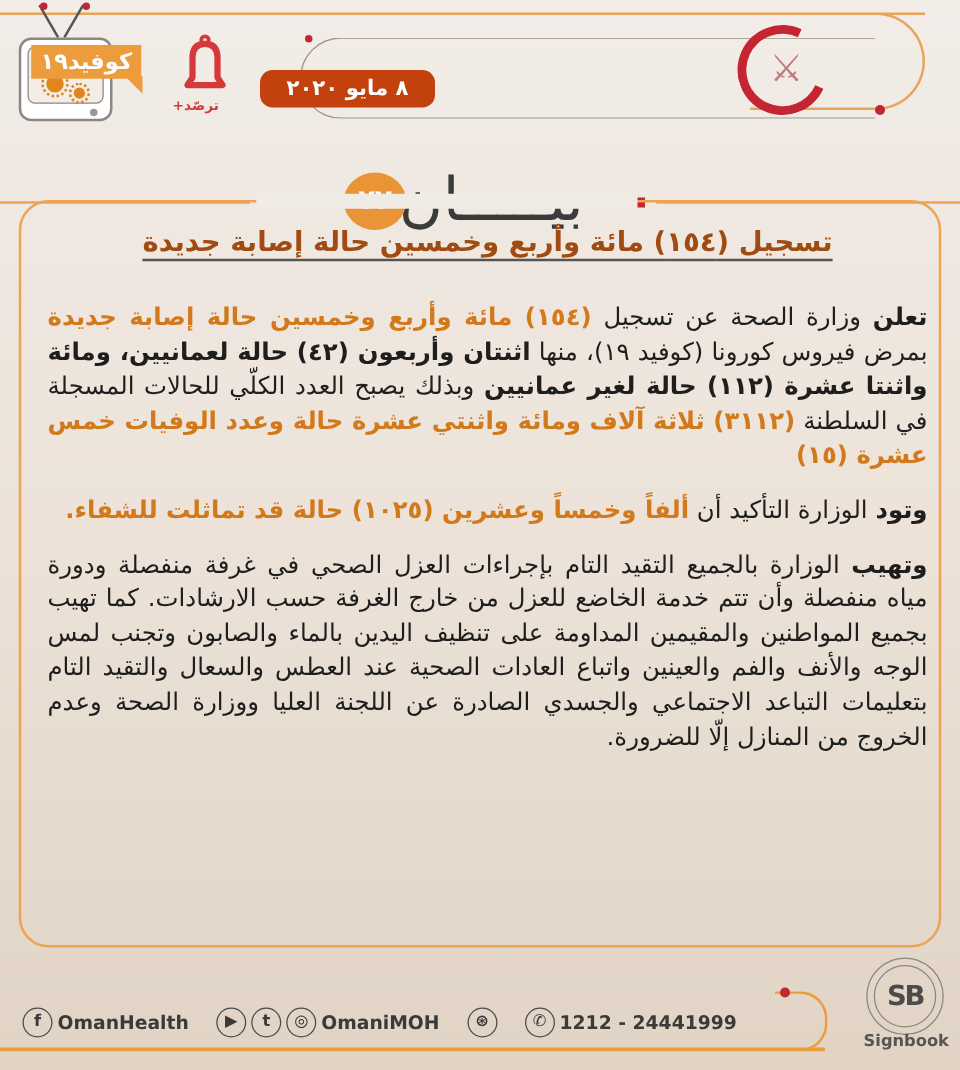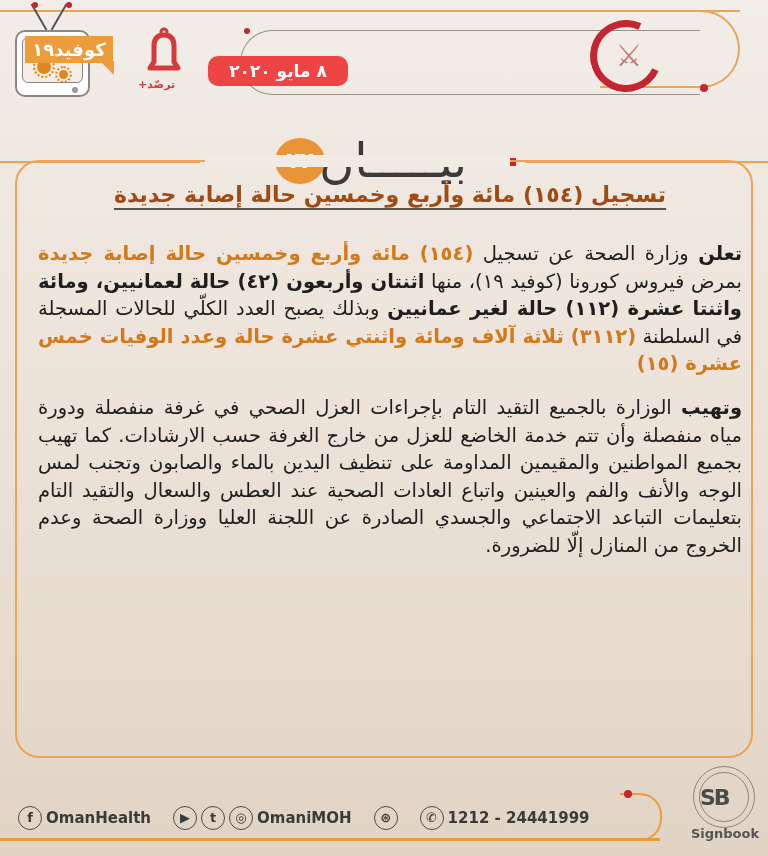--- a/index.html
+++ b/index.html
@@ -46,21 +46,21 @@
   }
   .virus { position: absolute; border-radius: 50%; background: #e2851f; }
   .virus:after { content: ""; position: absolute; inset: -4px; border: 2px dotted #e2851f; border-radius: 50%; }
 
   
   .bell-wrap { position: absolute; left: 136px; top: 26px; width: 55px; height: 70px; text-align: center; }
   .bell-label { position: absolute; left: 2px; top: 52px; color: #d53a3a; font-size: 11px; font-weight: bold; direction: rtl; width: 52px; text-align: left; }
 
   .date-pill {
     position: absolute; left: 208px; top: 56px; width: 140px; height: 30px;
-    background: #ef4444; border-radius: 10px; color: #fff; font-weight: bold;
+    background: #c2410c; border-radius: 10px; color: #fff; font-weight: bold;
     font-size: 17px; text-align: center; line-height: 30px; direction: rtl;
   }
 
   
   .moh-logo { position: absolute; left: 590px; top: 15px; width: 170px; height: 80px; }
   .crescent {
     position: absolute; left: 0; top: 5px; width: 72px; height: 72px;
     border-radius: 50%; border: 7px solid #c42530; border-right-color: transparent;
     transform: rotate(-20deg);
   }
@@ -119,21 +119,21 @@
   .bottom-curve {
     position: absolute; left: 620px; top: 793px; width: 42px; height: 48px;
     border: 2.5px solid #ec9c3b; border-left: none; border-radius: 0 22px 22px 0;
   }
   .sb-logo {
     position: absolute; left: 693px; top: 766px; width: 62px; height: 62px; border-radius: 50%;
     border: 1px solid #8b8580;
   }
   .sb-logo-inner {
     position: absolute; left: 5px; top: 5px; width: 50px; height: 50px; border-radius: 50%;
-    border: 1px solid #8b8580; text-align: left; line-height: 50px; font-weight: bold;
+    border: 1px solid #8b8580; text-align: center; line-height: 50px; font-weight: bold;
     font-size: 22px; color: #4b4b4b; letter-spacing: -2px;
   }
   .sb-label { position: absolute; left: 690px; top: 826px; width: 70px; text-align: center; font-size: 13px; color: #555; font-weight: bold; }
 </style>
 </head>
 <body>
 
 <div class="top-line"></div>
 <div class="top-curve"></div>
 <div class="dot-red" style="left:700px;top:84px;"></div>
@@ -177,20 +177,21 @@
 <div class="stmt-num">٧٢</div>
 
 <div class="content-box"></div>
 <div style="position:absolute;left:205px;top:155px;width:305px;height:12px;background:#f1ebe5;"></div>
 
 <div class="content">
   <div class="headline">
     <div><span>تسجيل (١٥٤) مائة وأربع وخمسين حالة إصابة جديدة</span></div>
   </div>
   <p class="para p1" id="p1"><span class="b">تعلن</span><span> وزارة الصحة عن تسجيل </span><span class="o">(١٥٤) مائة وأربع وخمسين حالة إصابة جديدة</span><span> بمرض فيروس كورونا (كوفيد ١٩)، منها </span><span class="b">اثنتان وأربعون (٤٢) حالة لعمانيين، ومائة واثنتا عشرة (١١٢) حالة لغير عمانيين</span><span> وبذلك يصبح العدد الكلّي للحالات المسجلة في السلطنة </span><span class="o">(٣١١٢) ثلاثة آلاف ومائة واثنتي عشرة حالة وعدد الوفيات خمس عشرة (١٥)</span></p>
+  <p class="para" id="p2"><span class="b">وتود</span><span> الوزارة التأكيد أن </span><span class="o">ألفاً وخمساً وعشرين  (١٠٢٥) حالة قد تماثلت للشفاء.</span></p>
   <p class="para" id="p3"><span class="b">وتهيب</span><span> الوزارة بالجميع التقيد التام بإجراءات العزل الصحي في غرفة منفصلة ودورة مياه منفصلة وأن تتم خدمة الخاضع للعزل من خارج الغرفة حسب الارشادات. كما تهيب بجميع المواطنين والمقيمين المداومة على تنظيف اليدين بالماء والصابون وتجنب لمس الوجه والأنف والفم والعينين واتباع العادات الصحية عند العطس والسعال والتقيد التام بتعليمات التباعد الاجتماعي والجسدي الصادرة عن اللجنة العليا ووزارة الصحة وعدم الخروج من المنازل إلّا للضرورة.</span></p>
 </div>
 
 <div class="footer">
   <span class="ficon">f</span>
   <span>OmanHealth</span>
   <span class="fgap"></span>
   <span class="ficon">▶</span>
   <span class="ficon">t</span>
   <span class="ficon">◎</span>

